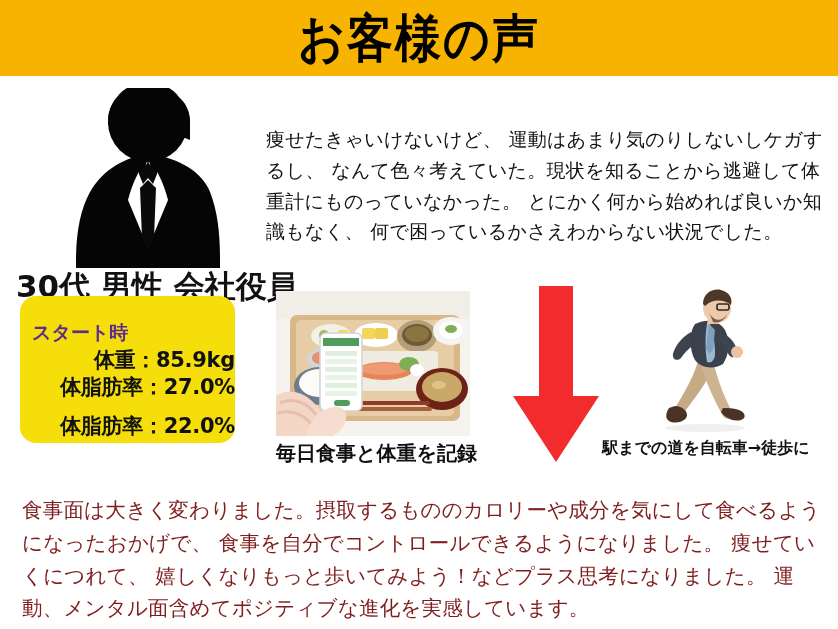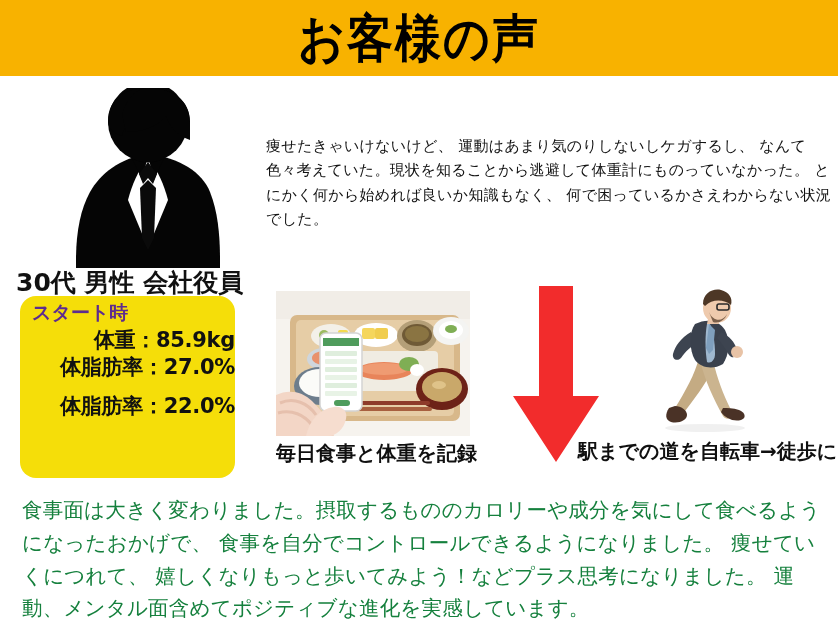--- a/index.html
+++ b/index.html
@@ -47,36 +47,36 @@
     height: 180px;
   }
   .avatar-wrap svg { display: block; width: 100%; height: 100%; }
 
   
   .profile-label {
     position: absolute;
     left: 16px;
     top: 266px;
     width: 246px;
-    font-size: 25px;
+    font-size: 31px;
     font-weight: 700;
     color: #111111;
     white-space: nowrap;
   }
 
   
   .stats-card {
     position: absolute;
     left: 20px;
     top: 296px;
     width: 215px;
-    height: 182px;
+    height: 147px;
     background: #f5de09;
     border-radius: 16px;
-    padding: 4px 0 0 12px;
+    padding: 24px 0 0 12px;
     box-sizing: border-box;
   }
   .stat-block { margin-bottom: 2px; }
   .stat-head {
     font-size: 19px;
     font-weight: 700;
     line-height: 1.35;
     margin-bottom: 1px;
   }
   .stat-head.start { color: #5d2c8f; }
@@ -88,23 +88,23 @@
     line-height: 1.32;
     letter-spacing: -0.3px;
     text-align: right;
   }
   .stat-gap { height: 9px; }
 
   
   .quote-top {
     position: absolute;
     left: 266px;
-    top: 134px;
+    top: 124px;
     width: 566px;
-    font-size: 15px;
+    font-size: 19px;
     font-weight: 500;
     line-height: 1.62;
     letter-spacing: 0.3px;
     color: #121212;
   }
 
   
   .photo-meal {
     position: absolute;
     left: 276px;
@@ -149,37 +149,37 @@
     background: #ffffff;
   }
   .photo-walk svg { display: block; width: 100%; height: 100%; }
 
   .caption-walk {
     position: absolute;
     left: 578px;
     top: 438px;
     width: 256px;
     text-align: center;
-    font-size: 20px;
+    font-size: 16px;
     font-weight: 700;
     color: #101010;
     white-space: nowrap;
   }
 
   
   .quote-bottom {
     position: absolute;
     left: 22px;
     top: 494px;
     width: 800px;
     font-size: 20.5px;
     font-weight: 500;
     line-height: 1.6;
     letter-spacing: 0.2px;
-    color: #15803d;
+    color: #7f1d1d;
   }
 </style>
 </head>
 <body>
 
 <div class="header-band">
   <div class="header-title">お客様の声</div>
 </div>
 
 <div class="avatar-wrap">

